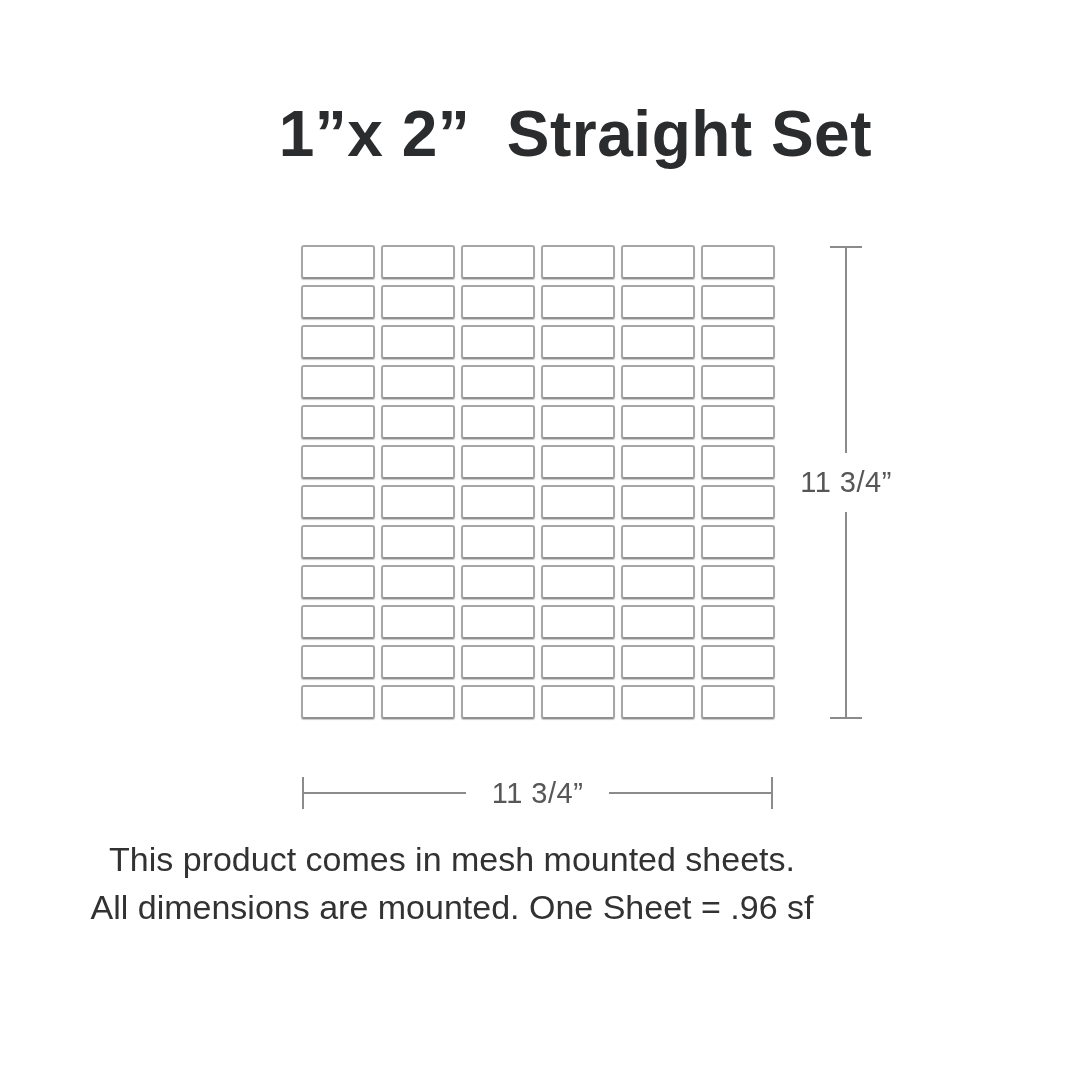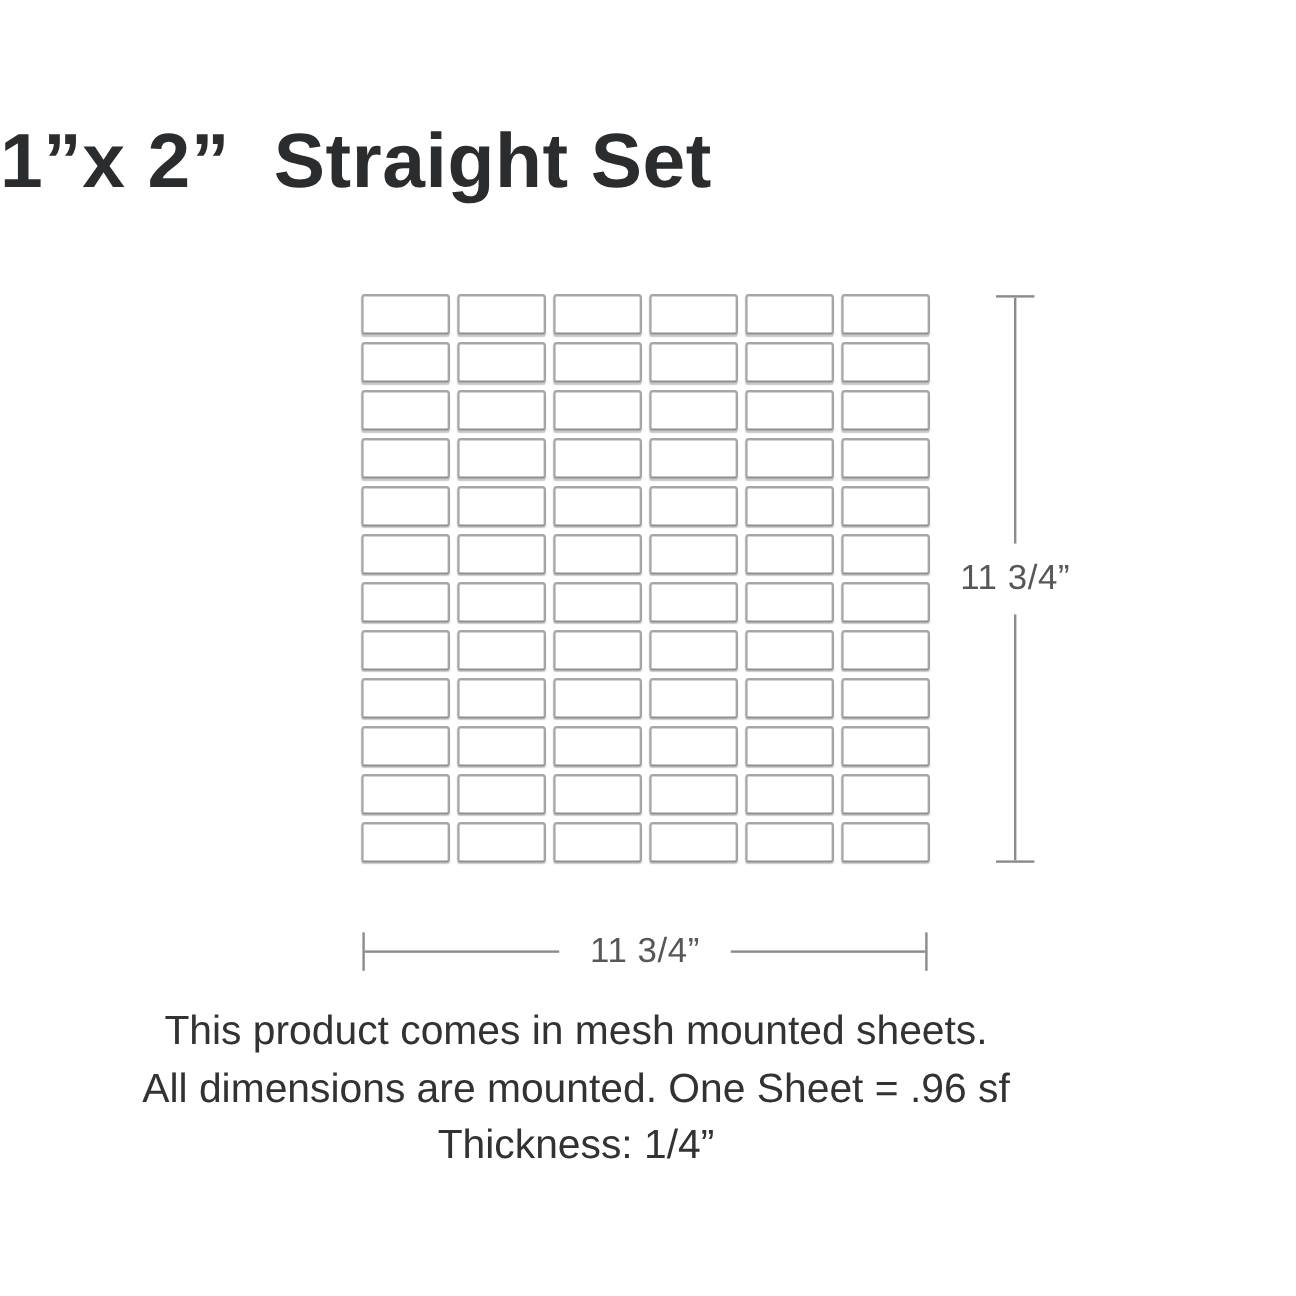--- a/index.html
+++ b/index.html
@@ -13,21 +13,21 @@
     --notes-text:#323232;
   }
   *{margin:0;padding:0;box-sizing:border-box;}
   html,body{width:1080px;height:1080px;background:var(--background);overflow:hidden;}
   .page{
     position:relative;width:1080px;height:1080px;background:var(--background);
     font-family:"Liberation Sans","DejaVu Sans",sans-serif;
   }
   .title{
     position:absolute;top:98px;left:0;width:872px;
-    text-align:left;font-size:64px;font-weight:600;
+    text-align:right;font-size:64px;font-weight:600;
     letter-spacing:0.5px;color:var(--title-text);
     line-height:72px;white-space:pre;
   }
   .tile-grid{
     position:absolute;left:301px;top:245px;
     display:grid;
     grid-template-columns:repeat(6,74px);
     grid-auto-rows:34px;
     gap:6px;
   }
@@ -58,21 +58,21 @@
   .tick-v{width:2px;height:32px;background:var(--dimension-line);flex:0 0 auto;}
   .hseg{height:2px;flex:1 1 auto;background:var(--dimension-line);}
   .hlabel{
     flex:0 0 auto;margin:0 26px;
     font-size:29px;color:var(--dimension-text);
     letter-spacing:0.5px;white-space:pre;
   }
   .notes{
     position:absolute;top:836px;left:0;width:904px;
     text-align:center;color:var(--notes-text);
-    font-size:34px;line-height:47.5px;font-weight:400;margin-left:28px;
+    font-size:34px;line-height:47.5px;font-weight:400;
   }
 </style>
 </head>
 <body>
 
 <div class="page">
 
   <h1 class="title">1”x 2”  Straight Set</h1>
 
   <div>
@@ -166,16 +166,15 @@
       <div class="hlabel">11 3/4”</div>
       <div class="hseg"></div>
       <div class="tick-v"></div>
     </div>
 
   </div>
 
   <div class="notes">
     <p>This product comes in mesh mounted sheets.</p>
     <p>All dimensions are mounted. One Sheet = .96 sf</p>
-    <p>Thickness: 1/4”</p>
   </div>
 
 </div>
 
 </body></html>

